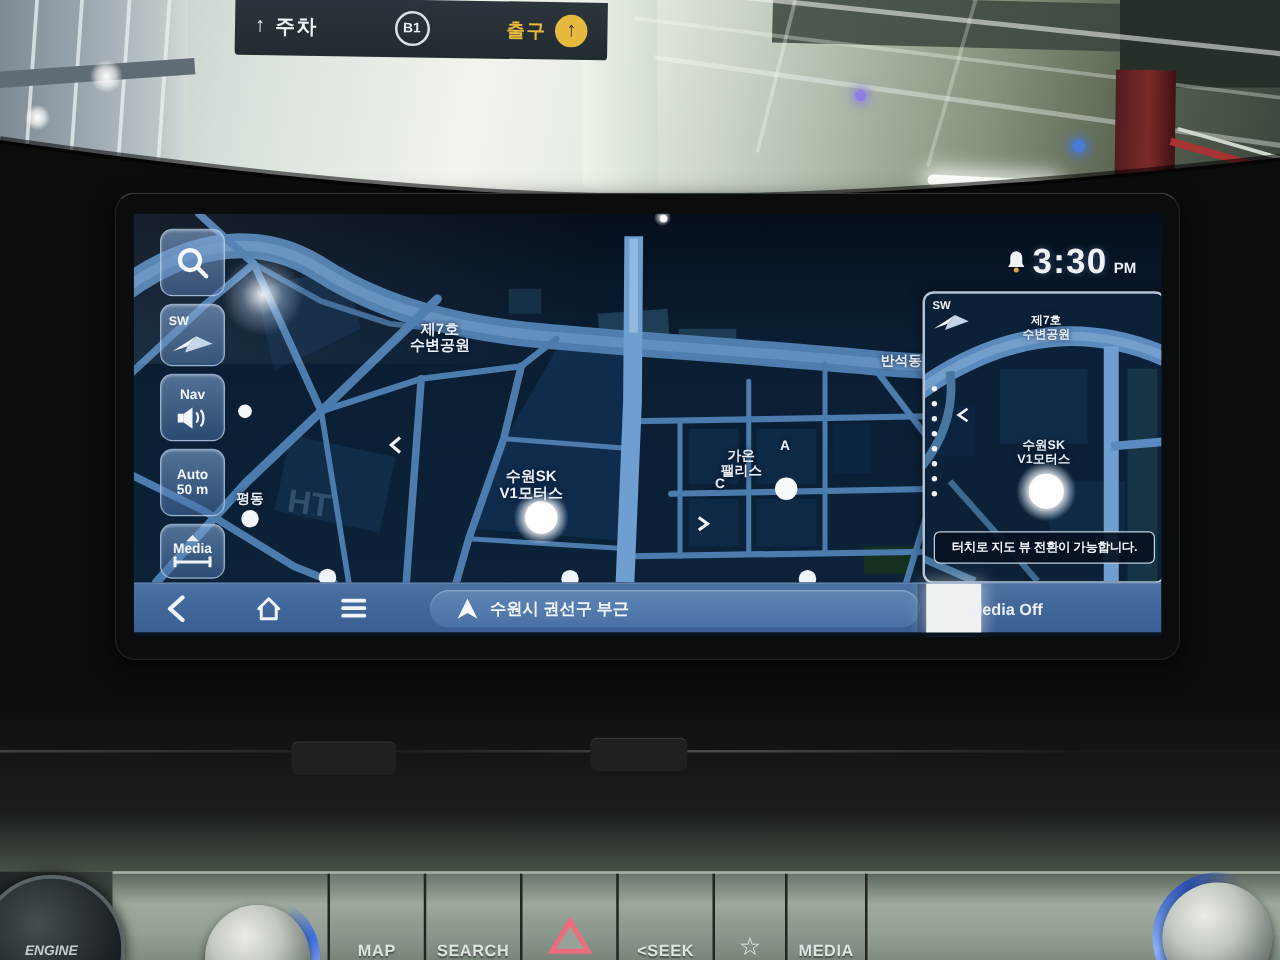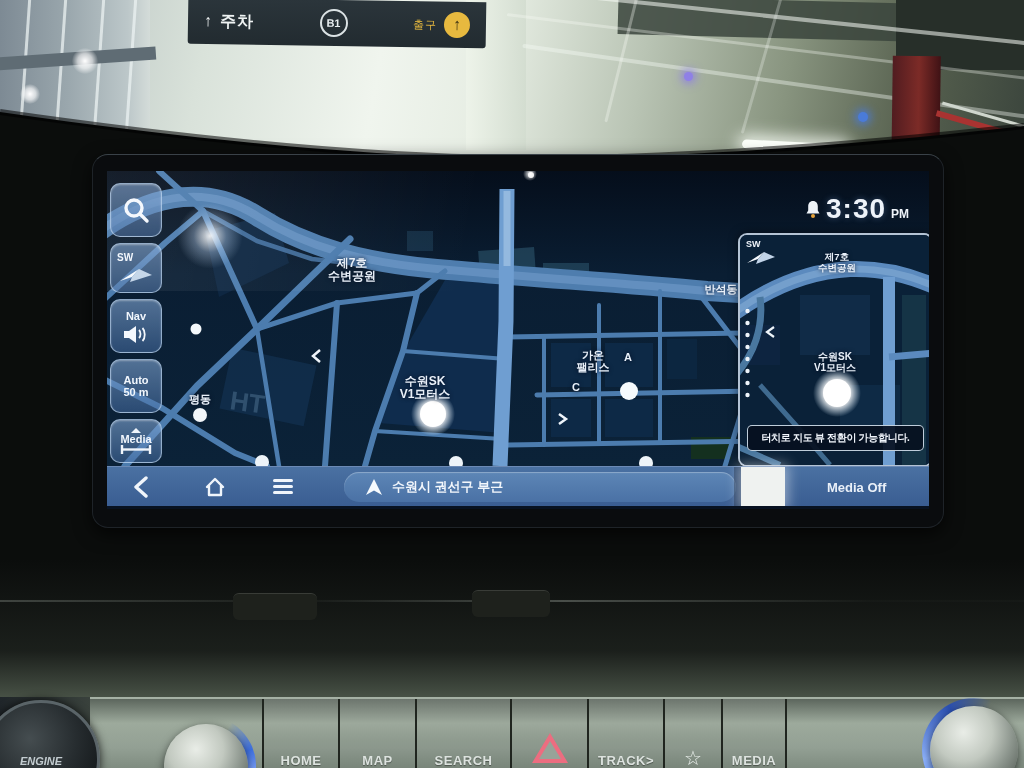--- a/index.html
+++ b/index.html
@@ -27,21 +27,21 @@
     box-shadow:0 0 16px 5px rgba(250,255,248,.85);transform:rotate(3deg);}
   .lamp{position:absolute;border-radius:50%;}
   
   .sign{position:absolute;left:188px;top:0;width:298px;height:46px;background:linear-gradient(180deg,#2b353b,#222b30);
     transform:rotate(.9deg);display:flex;align-items:center;justify-content:space-between;padding:0 16px;box-sizing:border-box;
     border-radius:0 0 3px 3px;}
   .sign .grp{display:flex;align-items:center;gap:7px;}
   .sign .w{color:#eef2f2;font-weight:bold;font-size:16px;letter-spacing:1px;}
   .sign .lvl{width:24px;height:24px;border:2px solid #dbe2e4;border-radius:50%;color:#e8eef0;
     font-size:11px;font-weight:bold;display:flex;align-items:center;justify-content:center;}
-  .sign .y{color:#e7b93f;font-weight:normal;font-size:11px;letter-spacing:1px;}
+  .sign .y{color:#e7b93f;font-weight:bold;font-size:15px;letter-spacing:1px;}
   .sign .exit-c{width:26px;height:26px;border-radius:50%;background:#e7b93f;color:#3c3113;
     font-weight:bold;font-size:16px;display:flex;align-items:center;justify-content:center;}
   
   .hood{position:absolute;left:0;top:0;width:1024px;height:200px;}
 
   
   .bezel{position:absolute;left:92px;top:154px;width:850px;height:372px;background:#0a0c0e;border-radius:16px;
     border:1px solid #1e2328;border-top-color:#3a4248;box-shadow:0 6px 18px rgba(0,0,0,.7);}
   .display{position:absolute;left:14px;top:16px;width:822px;height:338px;background:#071626;overflow:hidden;}
   .glass{position:absolute;left:0;top:0;width:822px;height:120px;
@@ -54,21 +54,21 @@
   
   .mlabel{position:absolute;transform:translateX(-50%);color:#e9f0f9;font-weight:bold;font-size:12px;
     line-height:13px;text-align:center;white-space:pre-line;text-shadow:0 0 4px rgba(0,10,30,.9);}
   .mlabel.small{font-size:11px;line-height:12px;}
 
   
   .side{position:absolute;left:3px;top:12px;width:54px;}
   .sbtn{position:relative;width:52px;border-radius:10px;margin-bottom:6px;
     background:linear-gradient(180deg,rgba(130,168,214,.60),rgba(70,110,165,.55));
     border:1px solid rgba(195,218,242,.65);box-shadow:inset 0 1px 2px rgba(255,255,255,.35);
-    color:#f2f7fd;font-weight:bold;display:flex;flex-direction:column;align-items:center;justify-content:center;box-sizing:border-box;}
+    color:#f2f7fd;font-weight:bold;display:flex;flex-direction:column;align-items:center;justify-content:center;box-sizing:border-box;margin-left:18px;}
   .sbtn .lab{font-size:11px;line-height:12px;}
 
   
   .clock{position:absolute;left:698px;top:22px;display:flex;align-items:baseline;gap:5px;color:#eef3f9;}
   .clock .t{font-size:28px;font-weight:bold;letter-spacing:1px;text-shadow:0 0 6px rgba(120,160,220,.4);}
   .clock .m{font-size:12px;font-weight:bold;}
 
   
   .minimap{position:absolute;left:631px;top:62px;width:191px;height:230px;border-radius:9px;
     border:2px solid rgba(222,236,252,.8);background:#0a1f36;overflow:hidden;box-shadow:0 0 10px rgba(0,0,0,.5);}
@@ -82,21 +82,21 @@
   
   .bbar{position:absolute;left:0;top:295px;width:900px;height:40px;
     background:linear-gradient(180deg,#4a71a2,#3a5d92);border-top:1px solid rgba(200,220,245,.35);box-sizing:border-box;}
   .pill{position:absolute;left:237px;top:5px;width:392px;height:30px;border-radius:15px;
     background:linear-gradient(180deg,#5d86b6,#4a71a5);box-shadow:inset 0 1px 1px rgba(255,255,255,.3);
     display:flex;align-items:center;gap:10px;padding-left:22px;box-sizing:border-box;}
   .pill .loc{color:#f3f7fc;font-size:13px;font-weight:bold;}
   .hamb span{display:block;width:20px;height:3px;border-radius:2px;background:#f0f5fb;margin-bottom:3px;}
   .media-art{position:absolute;left:634px;top:0;width:44px;height:40px;background:#eff2f0;
     box-shadow:0 0 12px 3px rgba(255,255,255,.45);}
-  .media-txt{position:absolute;left:720px;top:0;height:40px;display:flex;align-items:center;
+  .media-txt{position:absolute;left:668px;top:0;height:40px;display:flex;align-items:center;
     color:#eaf0f8;font-size:13px;font-weight:bold;text-align:right;}
   .bar-dark{position:absolute;left:627px;top:0;width:7px;height:40px;background:rgba(15,30,55,.45);}
   .under-bar{position:absolute;left:0;top:335px;width:822px;height:3px;background:#081221;}
 
   
   .lower-glow{position:absolute;left:0;top:560px;width:1024px;height:140px;
     background:linear-gradient(180deg,rgba(12,14,13,0) 0%,rgba(40,46,40,.55) 65%,#4a5448 100%);}
   .hinge{position:absolute;height:26px;border-radius:6px;background:#1e211c;border-top:1px solid rgba(255,255,255,.12);}
   .ridge{position:absolute;left:0;top:600px;width:1024px;height:2px;
     background:linear-gradient(90deg,rgba(180,190,180,.28),rgba(120,130,120,.06) 30%,rgba(200,210,200,.3) 55%,rgba(90,100,90,.05) 85%);}
@@ -252,21 +252,21 @@
         <circle cx="349" cy="292" r="7" fill="#eef4f9"></circle>
         <circle cx="539" cy="292" r="7" fill="#eef4f9"></circle>
         <circle cx="424" cy="4" r="3" fill="#ffffff" opacity=".9"></circle>
       </svg>
 
       <div class="mlabel" style="left:245px;top:86px;">제7호
 수변공원</div>
       <div class="mlabel small" style="left:93px;top:222px;">평동</div>
       <div class="mlabel" style="left:318px;top:204px;">수원SK
 V1모터스</div>
-      <div class="mlabel small" style="left:486px;top:178px;">가온
+      <div class="mlabel small" style="left:486px;top:188px;">가온
 팰리스</div>
       <div class="mlabel small" style="left:521px;top:180px;">A</div>
       <div class="mlabel small" style="left:469px;top:210px;">C</div>
       <div class="mlabel small" style="left:614px;top:112px;">반석동</div>
 
       <div class="side">
         <div class="sbtn" style="height:54px;">
           <svg width="28" height="28" viewBox="0 0 28 28">
             <circle cx="12" cy="12" r="8" fill="none" stroke="#f4f8fd" stroke-width="3.4"></circle>
             <line x1="18" y1="18" x2="25" y2="25" stroke="#f4f8fd" stroke-width="3.4" stroke-linecap="round"></line>
@@ -382,34 +382,31 @@
     </div>
   </div>
 
   <div class="lower-glow"></div>
   <div class="ridge"></div>
   <div class="hinge" style="left:233px;top:593px;width:84px;"></div>
   <div class="hinge" style="left:472px;top:590px;width:78px;"></div>
 
   <div class="strip">
     <div class="cells">
-      <div class="cell" style="width:76px;">
-        <div class="hw-label">HOME</div>
-      </div>
       <div class="cell" style="width:77px;">
         <div class="hw-label">MAP</div>
       </div>
-      <div class="cell" style="width:95px;">
+      <div class="cell" style="width:77px;">
         <div class="hw-label">SEARCH</div>
       </div>
       <div class="cell" style="width:77px;">
         <div class="tri"></div>
       </div>
-      <div class="cell" style="width:76px;">
-        <div class="hw-label">TRACK&gt;</div>
+      <div class="cell" style="width:77px;">
+        <div class="hw-label">&lt;SEEK</div>
       </div>
       <div class="cell" style="width:58px;">
         <div class="hw-star">☆</div>
       </div>
       <div class="cell" style="width:66px;">
         <div class="hw-label">MEDIA</div>
       </div>
     </div>
   </div>
 

